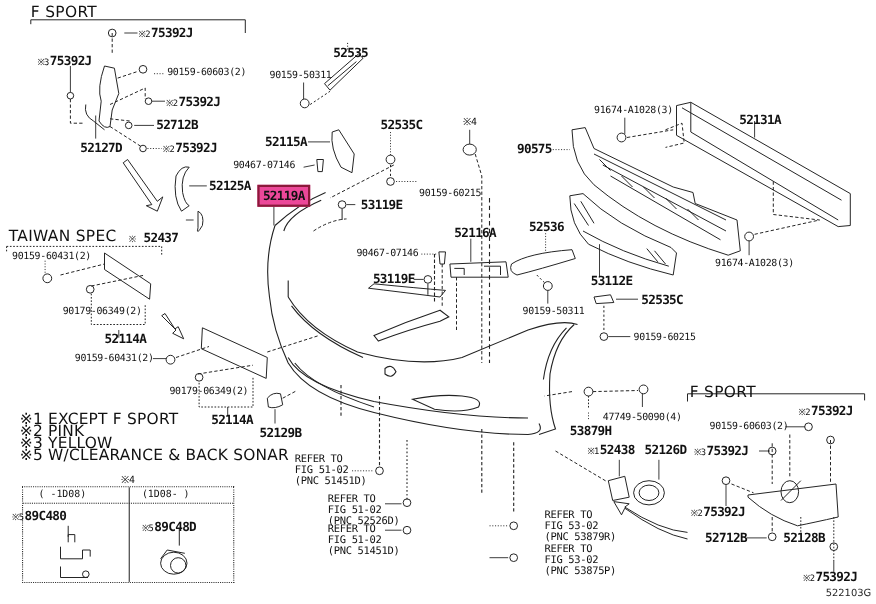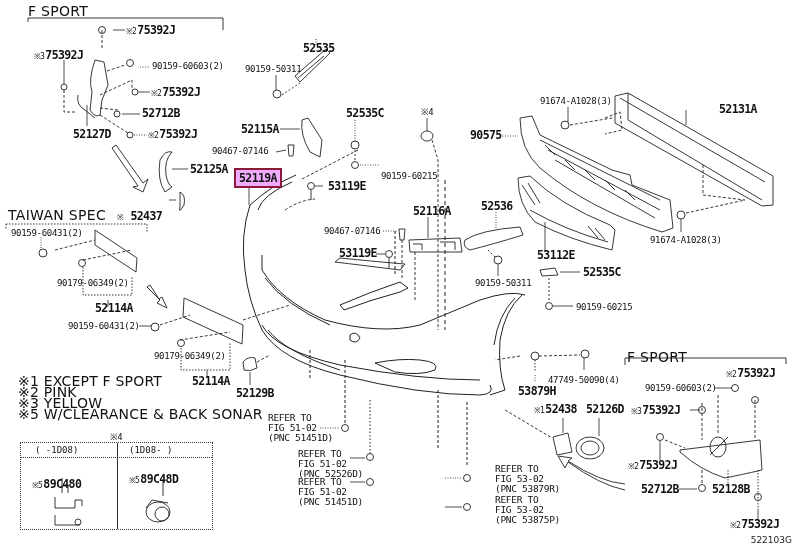--- a/index.html
+++ b/index.html
@@ -4,21 +4,21 @@
 <style>
   html, body { margin:0; padding:0; background:#ffffff; }
   #canvas { position:relative; width:796px; height:549px; overflow:hidden; background:#ffffff; font-family:"DejaVu Sans Mono","Liberation Mono",monospace; color:#111; }
   svg.art { position:absolute; left:0; top:0; width:796px; height:549px; }
   .lbl { position:absolute; font-family:"DejaVu Sans Mono","Liberation Mono",monospace; font-size:10.5px; line-height:11px; white-space:nowrap; color:#111; letter-spacing:-0.4px; cursor:pointer; }
   .lbl.big { font-size:11.5px; font-weight:bold; letter-spacing:-0.6px; }
   .lbl.small { font-size:9px; letter-spacing:-0.3px; }
   .lbl.sect { font-size:14px; font-family:"DejaVu Sans","Liberation Sans",sans-serif; letter-spacing:0.3px; cursor:default; }
   .lbl.note { font-size:14px; font-family:"DejaVu Sans","Liberation Sans",sans-serif; letter-spacing:0.2px; cursor:default; }
   .refer { position:absolute; font-family:"DejaVu Sans Mono","Liberation Mono",monospace; font-size:9.5px; line-height:10px; white-space:pre; cursor:pointer; letter-spacing:-0.3px; }
-  .hl { position:absolute; border:2.5px solid #8b1a3a; padding:1px 3px; font-weight:bold; font-size:11.5px; letter-spacing:-0.6px; background:#f0abfc; }
+  .hl { position:absolute; border:2.5px solid #8b1a3a; padding:1px 3px; font-weight:bold; font-size:11.5px; letter-spacing:-0.6px; background:#ec4899; }
   .mark { font-size:8px; font-weight:normal; margin-right:1px; }
   .tbl-box { position:absolute; left:20px; top:442px; width:191px; height:86px; border:1px dotted #333; }
   .tbl-div { position:absolute; left:96px; top:0; width:0; height:86px; border-left:1px solid #333; }
   .tbl-head { position:absolute; font-size:9px; font-family:"DejaVu Sans Mono","Liberation Mono",monospace; }
   .tbl-sep { position:absolute; left:0; top:14px; width:191px; border-top:1px dotted #333; }
   .fig-id { position:absolute; right:4px; bottom:4px; font-size:9px; font-family:"DejaVu Sans","Liberation Sans",sans-serif; color:#222; }
 </style>
 </head>
 <body>
 
@@ -278,21 +278,21 @@
   <div class="lbl small" style="left:245px;top:64px;">90159-50311</div>
   <div class="lbl big" style="left:241px;top:124px;">52115A</div>
   <div class="lbl small" style="left:212px;top:146px;">90467-07146</div>
   <div class="lbl big" style="left:346px;top:108px;">52535C</div>
   <div class="lbl small" style="left:381px;top:171px;">90159-60215</div>
   <div class="hl" style="left:234px;top:168px;">52119A</div>
   <div class="lbl big" style="left:328px;top:181px;">53119E</div>
   <div class="lbl small" style="left:421px;top:107px;">※4</div>
   <div class="lbl big" style="left:470px;top:130px;">90575</div>
   <div class="lbl small" style="left:540px;top:96px;">91674-A1028(3)</div>
-  <div class="lbl big" style="left:672px;top:104px;margin-left:47px;">52131A</div>
+  <div class="lbl big" style="left:672px;top:104px;">52131A</div>
   <div class="lbl small" style="left:650px;top:235px;">91674-A1028(3)</div>
 
   <div class="lbl big" style="left:413px;top:206px;">52116A</div>
   <div class="lbl big" style="left:481px;top:201px;">52536</div>
   <div class="lbl small" style="left:324px;top:226px;">90467-07146</div>
   <div class="lbl big" style="left:339px;top:248px;">53119E</div>
   <div class="lbl small" style="left:475px;top:278px;">90159-50311</div>
   <div class="lbl big" style="left:537px;top:250px;">53112E</div>
   <div class="lbl big" style="left:583px;top:267px;">52535C</div>
   <div class="lbl small" style="left:576px;top:302px;">90159-60215</div>
@@ -339,17 +339,17 @@
   <div class="lbl note" style="left:18px;top:398px;"><span>※3</span> <span>YELLOW</span></div>
   <div class="lbl note" style="left:18px;top:409px;"><span>※5</span> <span>W/CLEARANCE &amp; BACK SONAR</span></div>
 
   <div class="lbl small" style="left:110px;top:432px;">※4</div>
   <div class="tbl-box">
     <div class="tbl-div"></div>
     <div class="tbl-sep"></div>
     <div class="tbl-head" style="left:14px;top:2px;">(     -1D08)</div>
     <div class="tbl-head" style="left:108px;top:2px;">(1D08-     )</div>
   </div>
-  <div class="lbl big" style="left:32px;top:464px;margin-top:15px;"><span class="mark">※5</span><span>89C480</span></div>
+  <div class="lbl big" style="left:11px;top:464px;"><span class="mark">※5</span><span>89C480</span></div>
   <div class="lbl big" style="left:129px;top:474px;"><span class="mark">※5</span><span>89C48D</span></div>
 
   <div class="fig-id">522103G</div>
 </div>
 
 </body></html>

